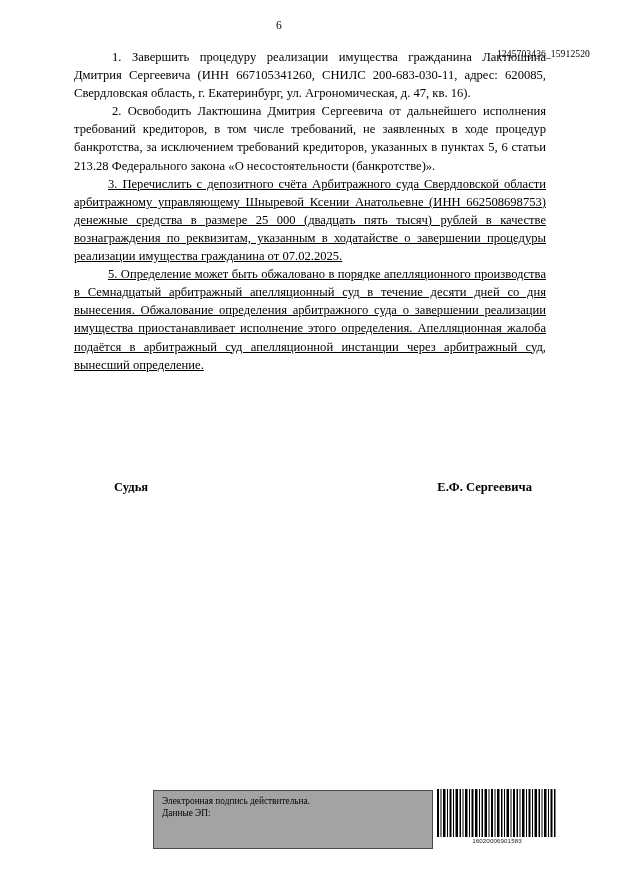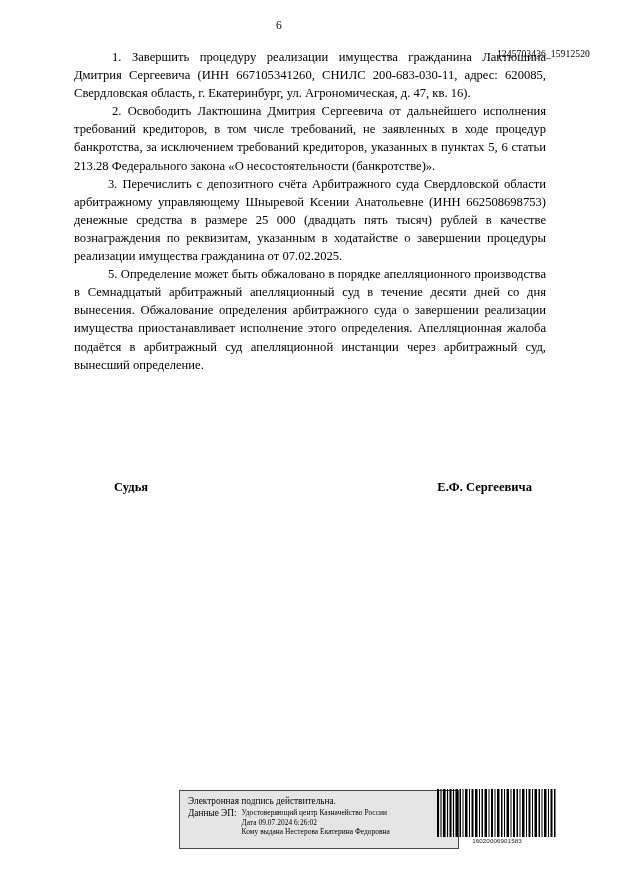--- a/index.html
+++ b/index.html
@@ -58,20 +58,21 @@
   .para {
     margin: 0 0 0 2px;
     font-size: 12.6px;
     line-height: 18.1px;
     text-align: justify;
     text-indent: 38px;
     hyphens: none;
   }
   .para.tight-indent {
     text-indent: 34px;
+    text-decoration: underline;
   }
 
   
   .signature-row {
     position: absolute;
     top: 480px;
     left: 72px;
     width: 474px;
     display: flex;
     justify-content: space-between;
@@ -82,27 +83,27 @@
   .signature-role {
     padding-left: 42px;
   }
   .signature-name {
     padding-right: 14px;
   }
 
   
   .esign-stamp {
     position: absolute;
-    left: 179px;
+    left: 153px;
     top: 790px;
     width: 280px;
     height: 59px;
     border: 1px solid #4a4a4a;
     box-sizing: border-box;
-    background: #e5e5e5;
+    background: #a3a3a3;
     padding: 4px 6px 0 8px;
   }
   .esign-valid {
     font-size: 9.3px;
     line-height: 12px;
     color: #000;
     white-space: nowrap;
   }
   .esign-body {
     display: flex;
@@ -172,25 +173,20 @@
 
   <div class="signature-row">
     <span class="signature-role">Судья</span>
     <span class="signature-name">Е.Ф. Сергеевича</span>
   </div>
 
   <div class="esign-stamp">
     <div class="esign-valid">Электронная подпись действительна.</div>
     <div class="esign-body">
       <div class="esign-label">Данные ЭП:</div>
-      <div class="esign-details">
-        <span>Удостоверяющий центр Казначейство России</span>
-        <span>Дата 09.07.2024 6:26:02</span>
-        <span>Кому выдана Нестерова Екатерина Федоровна</span>
-      </div>
     </div>
   </div>
 
   <div class="barcode-wrap">
     <svg class="barcode-bars" viewBox="0 0 120 48" preserveAspectRatio="none">
       <g fill="#000000">
         <rect x="0" y="0" width="2" height="48"></rect>
         <rect x="3.5" y="0" width="1" height="48"></rect>
         <rect x="6" y="0" width="2.5" height="48"></rect>
         <rect x="10" y="0" width="1" height="48"></rect>

